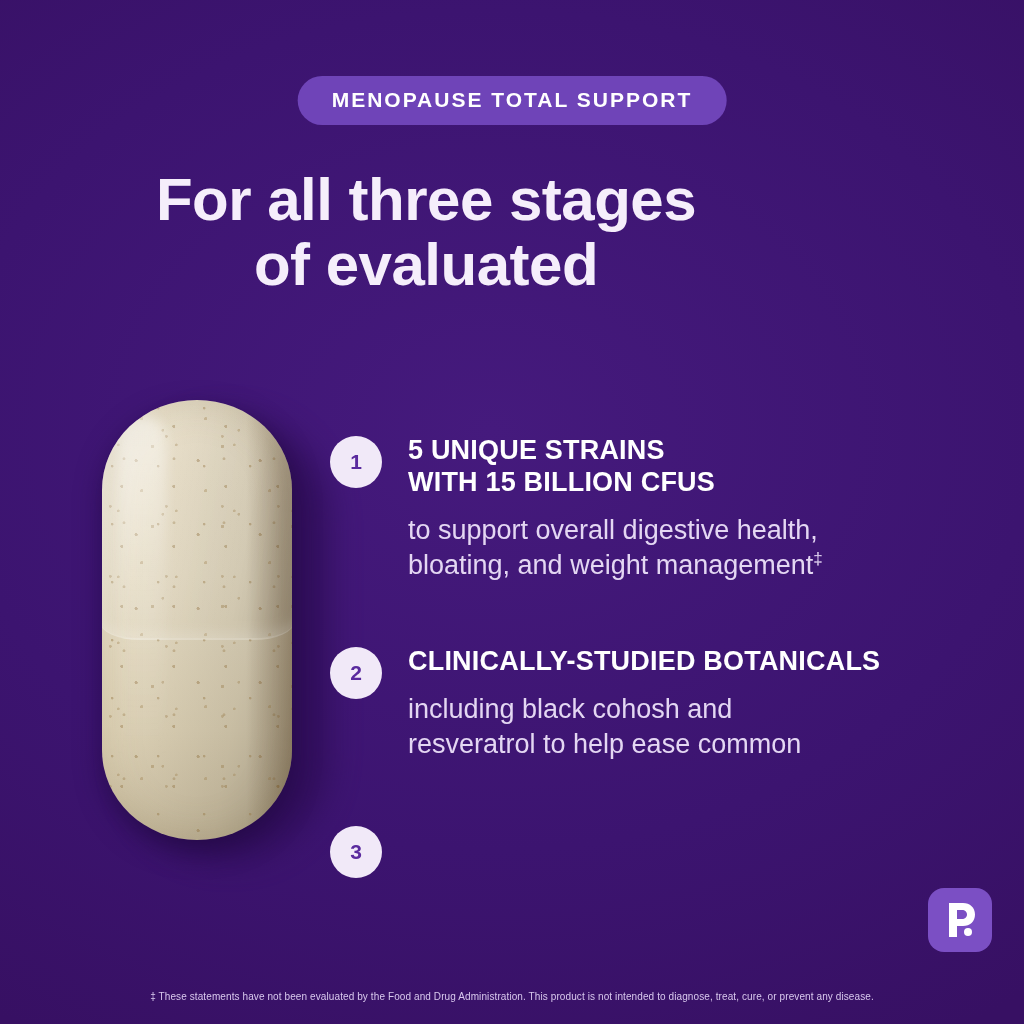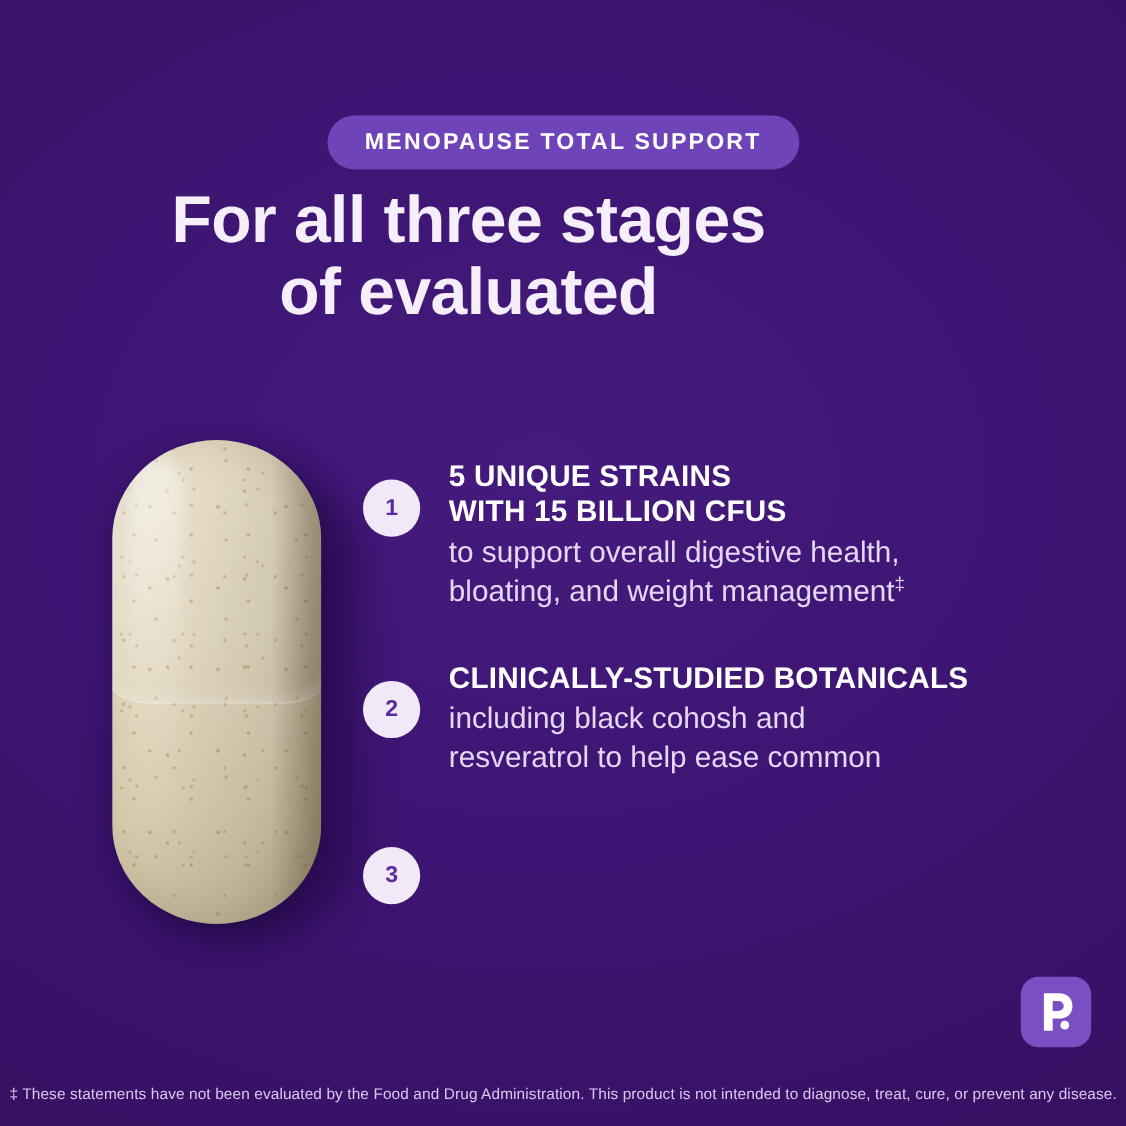--- a/index.html
+++ b/index.html
@@ -19,21 +19,21 @@
     background: #3e1573;
     background-image: radial-gradient(ellipse 900px 700px at 48% 42%, #451a7d 0%, #3c1470 60%, #371063 100%);
     overflow: hidden;
   }
 
   
   .pill {
     position: absolute;
     left: 50%;
     transform: translateX(-50%);
-    top: 105px;
+    top: 76px;
     background: #6f44b8;
     border-radius: 26px;
     padding: 12px 34px 13px;
     color: #ffffff;
     font-size: 21px;
     font-weight: bold;
     letter-spacing: 2.0px;
     white-space: nowrap;
     text-align: center;
   }
@@ -161,27 +161,28 @@
     margin-top: 26px;
     margin-right: 26px;
   }
   .feat-text { padding-top: 8px; }
   .feat-title {
     color: #ffffff;
     font-size: 27px;
     font-weight: bold;
     line-height: 1.18;
     letter-spacing: 0.2px;
+    margin-top: 17px;
   }
   .feat-title .ln { display: block; }
   .feat-body {
     color: #e4d7f3;
     font-size: 27px;
     line-height: 1.30;
-    margin-top: 3px;
+    margin-top: 14px;
   }
   .feat-body .ln { display: block; }
   .sup { font-size: 17px; vertical-align: super; }
 
   
   .logo {
     position: absolute;
     right: 32px;
     bottom: 72px;
     width: 64px;
@@ -195,21 +196,21 @@
   .logo svg { display: block; }
 
   
   .disclaimer {
     position: absolute;
     left: 0;
     bottom: 22px;
     width: 1024px;
     text-align: center;
     color: #d9c9ee;
-    font-size: 14px;
+    font-size: 10px;
     letter-spacing: .1px;
   }
 </style>
 </head>
 <body>
 
 <div class="canvas">
 
   <div class="pill">MENOPAUSE TOTAL SUPPORT</div>
 

